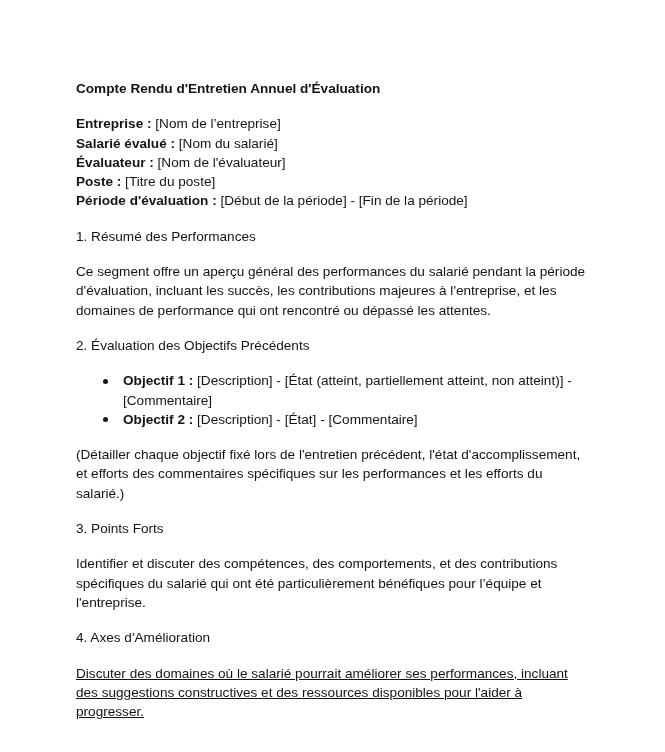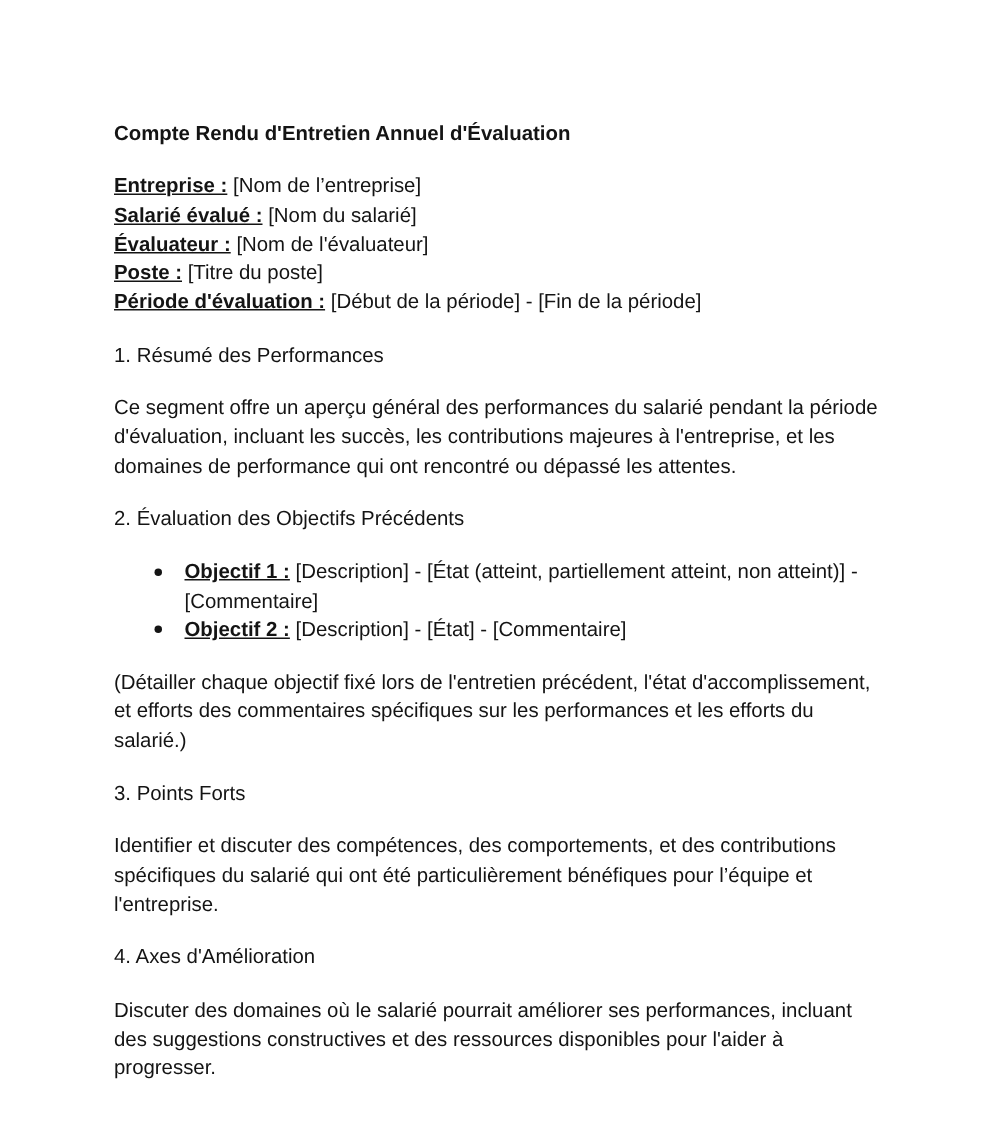--- a/index.html
+++ b/index.html
@@ -31,24 +31,24 @@
   .heading {
     font-weight: 400;
     margin: 0 0 16px 0;
   }
   .para {
     margin: 0 0 16px 0;
     white-space: pre-line;
   }
   .para.last {
     margin-bottom: 0;
+    text-decoration: underline;
   }
   .b {
     font-weight: 700;
-    text-decoration: underline;
   }
   .v {
     white-space: pre-line;
   }
   .bullets {
     margin: 0 0 16px 0;
   }
   .bullet {
     position: relative;
     padding-left: 47px;

